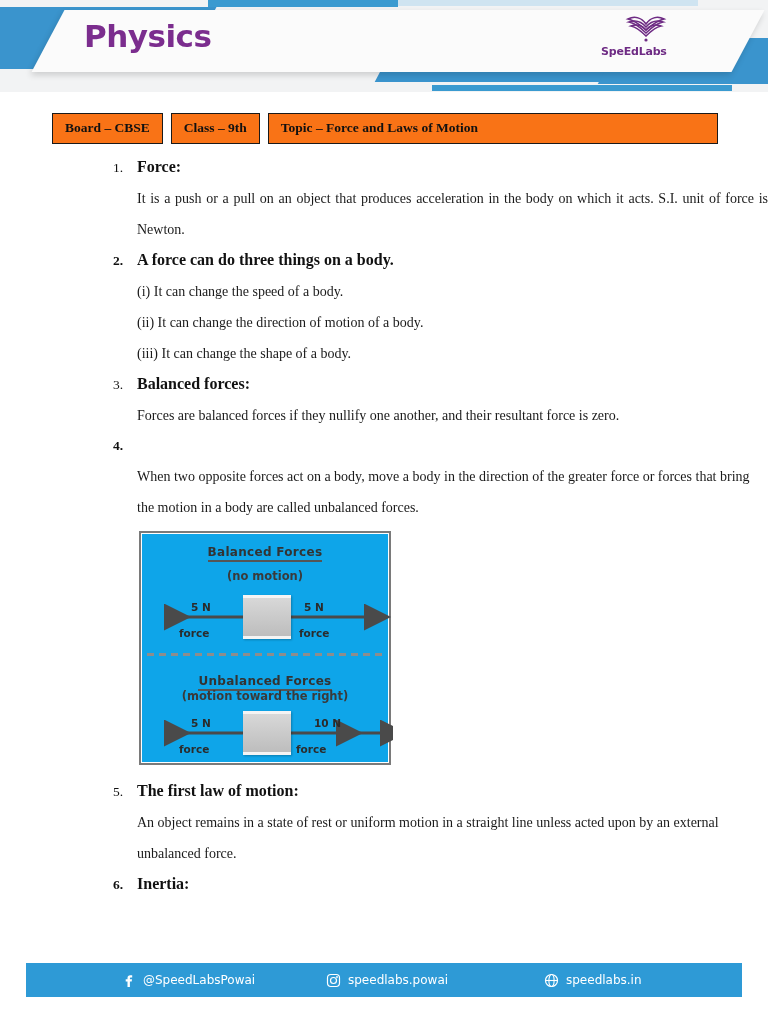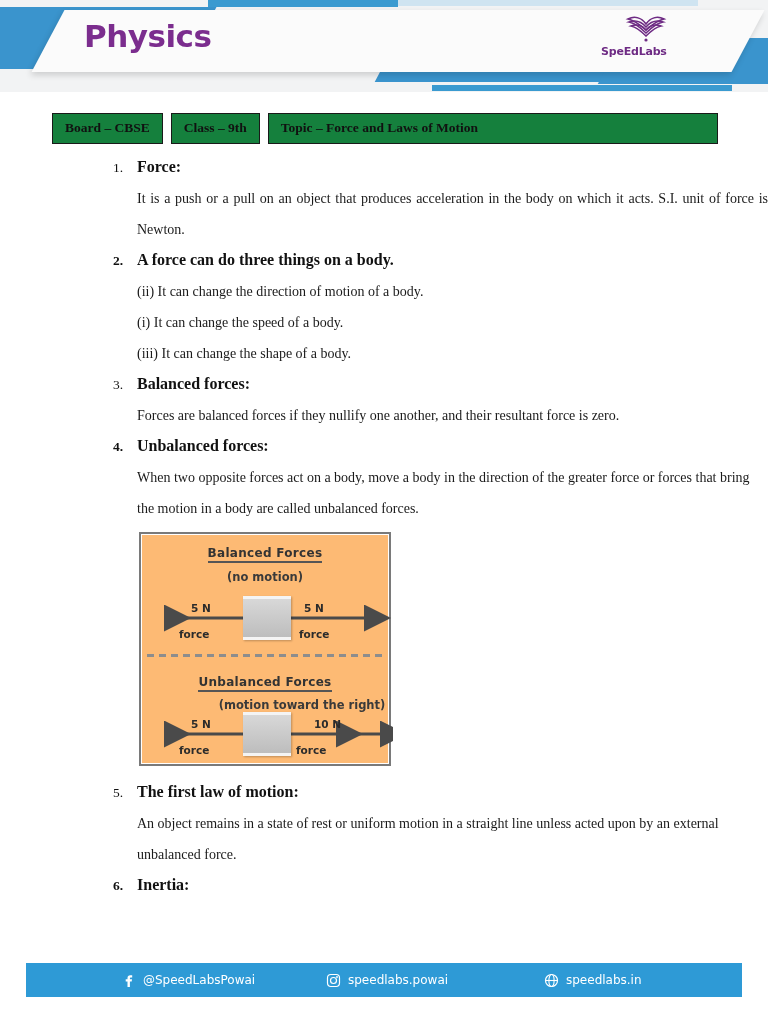--- a/index.html
+++ b/index.html
@@ -77,21 +77,21 @@
     background:#3a9ad0;
   }
 
   
   .info-row {
     position:absolute; left:52px; top:113px;
     display:flex; gap:8px; align-items:stretch;
   }
   .info-box {
     border:1px solid #1a1a1a;
-    background:#15803d;
+    background:#f97316;
     font-family:"Liberation Serif", serif;
     font-weight:bold; font-size:13.5px; color:#111;
     padding:7px 12px 8px 12px;
     white-space:nowrap;
     line-height:1;
   }
   .info-box.topic { width:450px; }
 
   
   .content {
@@ -127,21 +127,21 @@
     font-family:"Liberation Serif", serif;
     font-size:14px; color:#1a1a1a;
     line-height:31px;
   }
 
   
   .figure-wrap { padding-left:139px; margin-top:8px; }
   .figure {
     width:252px; height:234px;
     border:2px solid #7a7a7a;
-    background:#fdba74;
+    background:#0ea5e9;
     position:relative;
     box-shadow:inset 0 0 0 1px #fff;
   }
   .fig-inner { position:absolute; inset:0; }
   .fig-title {
     position:absolute; width:100%; text-align:center;
     font-family:"DejaVu Sans", sans-serif;
     font-weight:bold; font-size:12px; color:#333;
     letter-spacing:0.3px;
   }
@@ -232,37 +232,36 @@
         <span class="head-txt">Force:</span>
       </div>
       <div class="para">It is a push or a pull on an object that produces acceleration in the body on which it acts. S.I. unit of force is Newton.</div>
     </div>
 
     <div class="item">
       <div class="num-line">
         <span class="num bold">2.</span>
         <span class="head-txt">A force can do three things on a body.</span>
       </div>
+      <div class="sub">(i) It can change the speed of a body.</div>
       <div class="sub">(ii) It can change the direction of motion of a body.</div>
-      <div class="sub">(i) It can change the speed of a body.</div>
       <div class="sub">(iii) It can change the shape of a body.</div>
     </div>
 
     <div class="item">
       <div class="num-line">
         <span class="num">3.</span>
         <span class="head-txt">Balanced forces:</span>
       </div>
       <div class="para">Forces are balanced forces if they nullify one another, and their resultant force is zero.</div>
     </div>
 
     <div class="item">
       <div class="num-line">
         <span class="num bold">4.</span>
-        <span class="head-txt">Unbalanced forces:</span>
       </div>
       <div class="para nojust">When two opposite forces act on a body, move a body in the direction of the greater force or forces that bring the motion in a body are called unbalanced forces.</div>
     </div>
 
     <div class="figure-wrap">
       <div class="figure">
         <div class="fig-inner">
 
           <div class="fig-title" style="top:12px;">
             <span>Balanced Forces</span>
@@ -287,21 +286,21 @@
           <div class="fig-lbl" style="left:50px; top:68px;">5 N</div>
           <div class="fig-lbl" style="left:38px; top:94px;">force</div>
           <div class="fig-lbl" style="left:163px; top:68px;">5 N</div>
           <div class="fig-lbl" style="left:158px; top:94px;">force</div>
 
           <div class="fig-dash"></div>
 
           <div class="fig-title" style="top:141px;">
             <span>Unbalanced Forces</span>
           </div>
-          <div class="fig-sub" style="top:164px;margin-left:37px;">(motion toward the right)</div>
+          <div class="fig-sub" style="top:156px;">(motion toward the right)</div>
 
           <svg width="252" height="56" style="position:absolute;left:0;top:180px;">
             <line x1="108" y1="20" x2="26" y2="20" stroke="#4a4a4a" stroke-width="3" marker-end="url(#ahL)"></line>
             <line x1="144" y1="20" x2="198" y2="20" stroke="#4a4a4a" stroke-width="3" marker-end="url(#ahR)"></line>
             <line x1="198" y1="20" x2="242" y2="20" stroke="#4a4a4a" stroke-width="3" marker-end="url(#ahR)"></line>
           </svg>
 
           <div class="fig-block" style="left:102px; top:178px; width:48px; height:44px;"></div>
 
           <div class="fig-lbl" style="left:50px; top:184px;">5 N</div>

